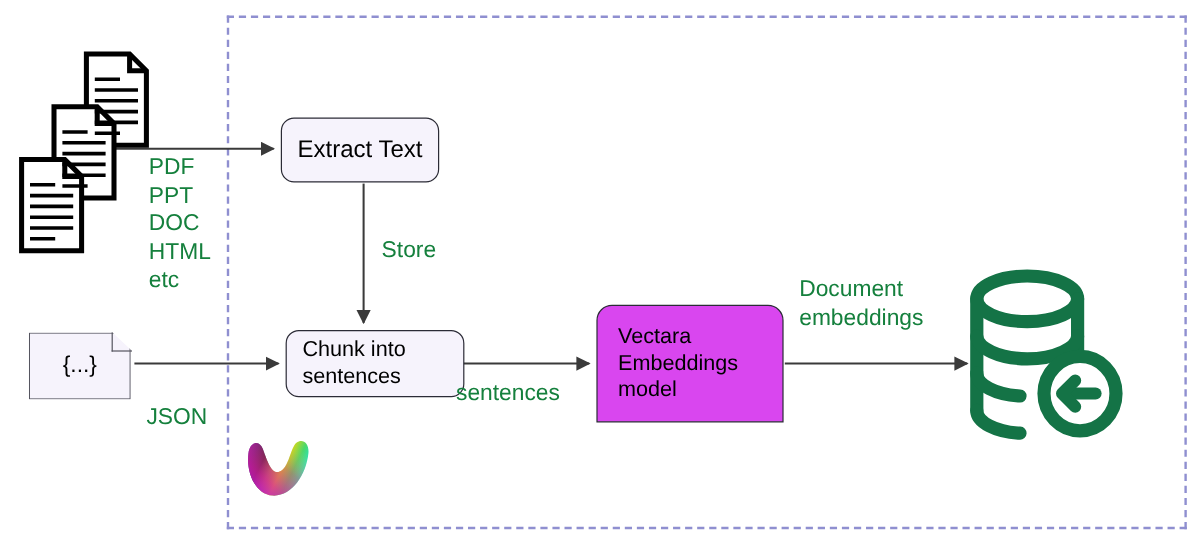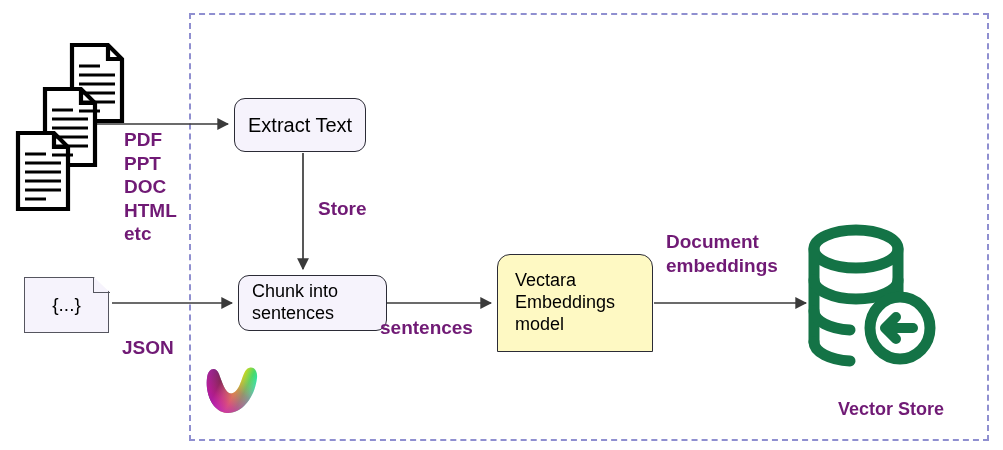--- a/index.html
+++ b/index.html
@@ -40,21 +40,21 @@
     align-items:center;
   }
   .box-chunk{
     left:238px;top:275px;width:149px;height:56px;
     background:#f6f3fc;
     border-radius:11px;
     font-size:18px;
   }
   .box-embed{
     left:497px;top:254px;width:156px;height:98px;
-    background:#fef9c3;
+    background:#d946ef;
     border-radius:13px 13px 0 0;
     font-size:18px;
     padding-left:17px;
     align-items:center;
   }
 
   
   .json-doc{
     left:24px;top:277px;width:85px;height:56px;
     background:#f6f3fc;
@@ -67,21 +67,21 @@
   .json-fold{
     left:93px;top:277px;width:17px;height:16px;
     border-left:1.4px solid #55555f;
     border-bottom:1.4px solid #55555f;
     box-sizing:border-box;
     background:transparent;
     transform:none;
   }
 
   
-  .lbl{font-size:19px;color:#701a75;white-space:pre-line;line-height:1.24;font-weight:bold;}
+  .lbl{font-size:19px;color:#15803d;white-space:pre-line;line-height:1.24;}
   .lbl-formats{left:124px;top:128px;font-size:19px;}
   .lbl-text{left:318px;top:197px;}
   .lbl-json{left:122px;top:336px;text-align:center;}
   .lbl-sentences{left:380px;top:316px;}
   .lbl-docemb{left:666px;top:230px;}
   .lbl-vectorstore{left:838px;top:398px;font-size:18px;}
 
   
   svg.wires{left:0;top:0;width:1003px;height:450px;overflow:visible;}
 
@@ -224,15 +224,14 @@
 
     <g>
       <ellipse cx="92" cy="104" rx="30" ry="31" fill="#ffffff" stroke="#147346" stroke-width="11"></ellipse>
       <g stroke="#147346" stroke-width="10" stroke-linecap="round" stroke-linejoin="round" fill="none">
         <line x1="105" y1="104" x2="79" y2="104"></line>
         <polyline points="88,93 77,104 88,115"></polyline>
       </g>
     </g>
   </svg>
 
-  <div class="lbl lbl-vectorstore">Vector Store</div>
 
 </div>
 
 </body></html>

